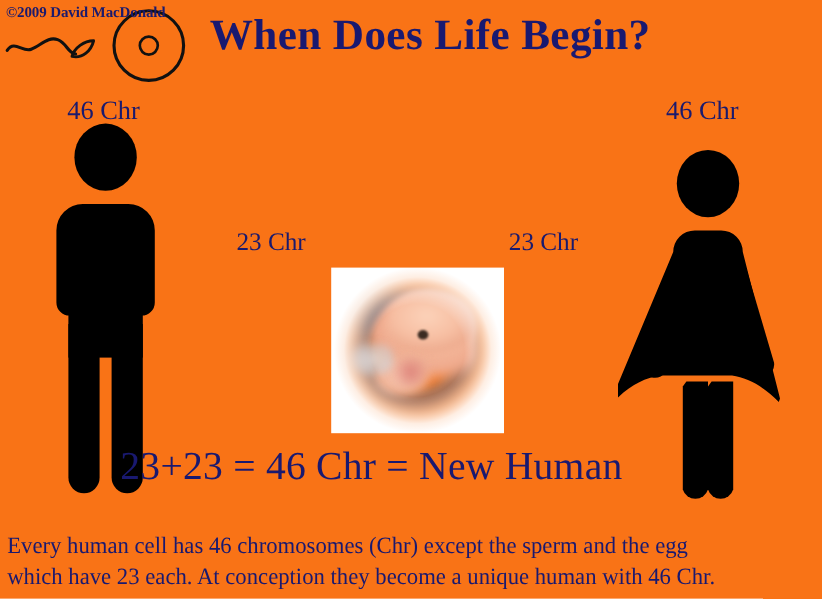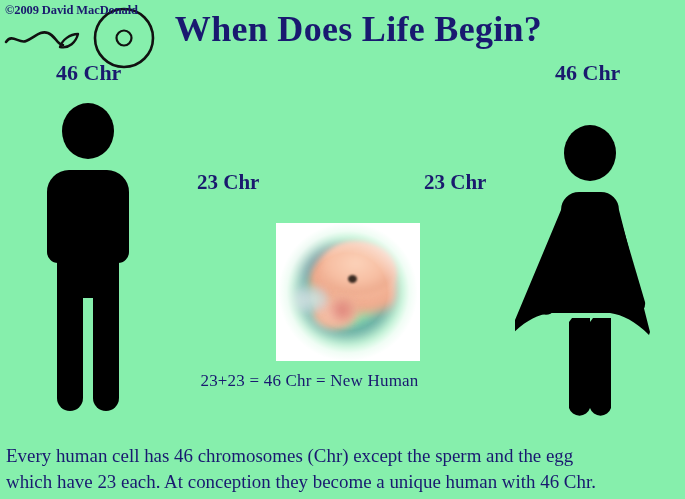--- a/index.html
+++ b/index.html
@@ -5,21 +5,21 @@
 <style>
   html, body {
     margin: 0;
     padding: 0;
     background: #ffffff;
   }
   #poster {
     position: relative;
     width: 685px;
     height: 499px;
-    background: #86efac;
+    background: #f97316;
     overflow: hidden;
     font-family: "Liberation Serif", "DejaVu Serif", serif;
     color: #1a1a6e;
   }
 
   
   #credit {
     position: absolute;
     left: 5px;
     top: 3px;
@@ -43,37 +43,38 @@
     font-weight: bold;
     color: #191970;
     letter-spacing: 0.3px;
     padding-left: 16px;
   }
 
   
   .chrlabel {
     position: absolute;
     font-size: 22px;
-    font-weight: bold;
+    font-weight: normal;
     color: #1a1a6e;
     white-space: nowrap;
+    margin-top: 19px;
   }
   #label-male-chr  { left: 56px;  top: 60px; }
   #label-female-chr{ left: 555px; top: 60px; }
   #label-sperm-chr { left: 197px; top: 170px; font-size: 21px;}
   #label-egg-chr   { left: 424px; top: 170px; font-size: 21px;}
 
   
   #equation {
     position: absolute;
     left: 0;
     top: 371px;
     width: 619px;
     text-align: center;
-    font-size: 17px;
+    font-size: 33px;
     color: #191970;
     letter-spacing: 0.2px;
   }
 
   
   #caption {
     position: absolute;
     left: 6px;
     top: 443px;
     width: 676px;

